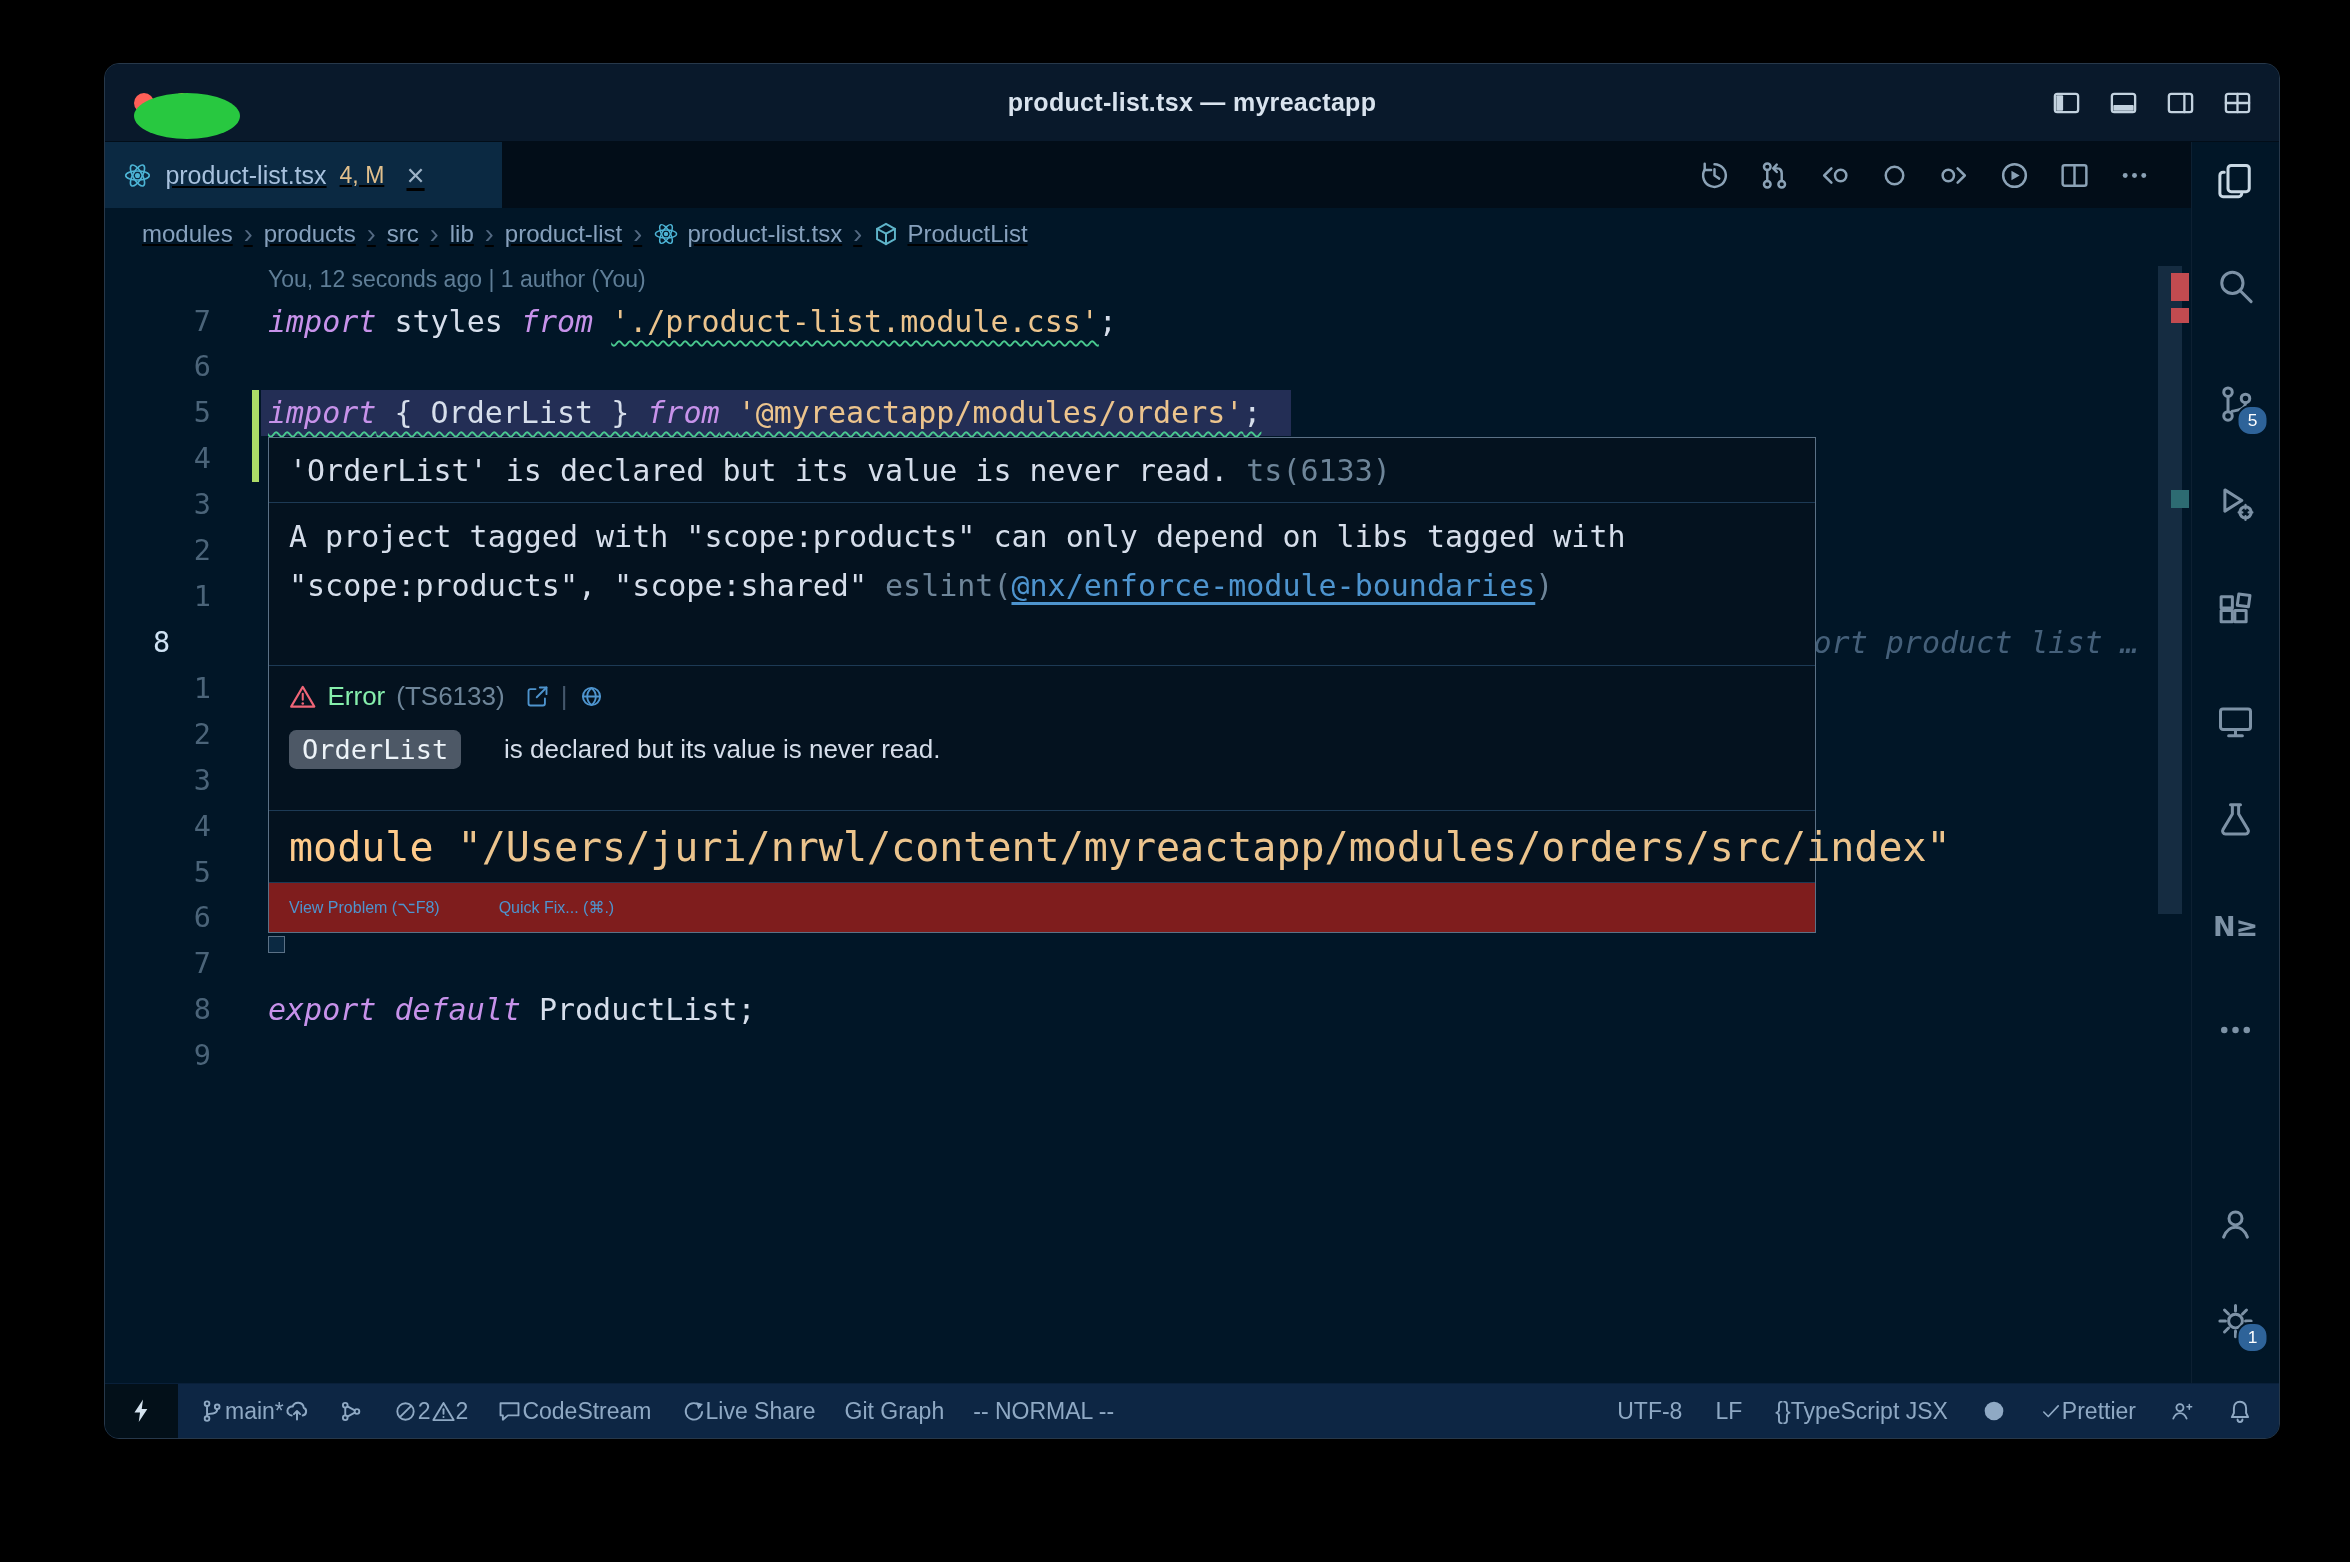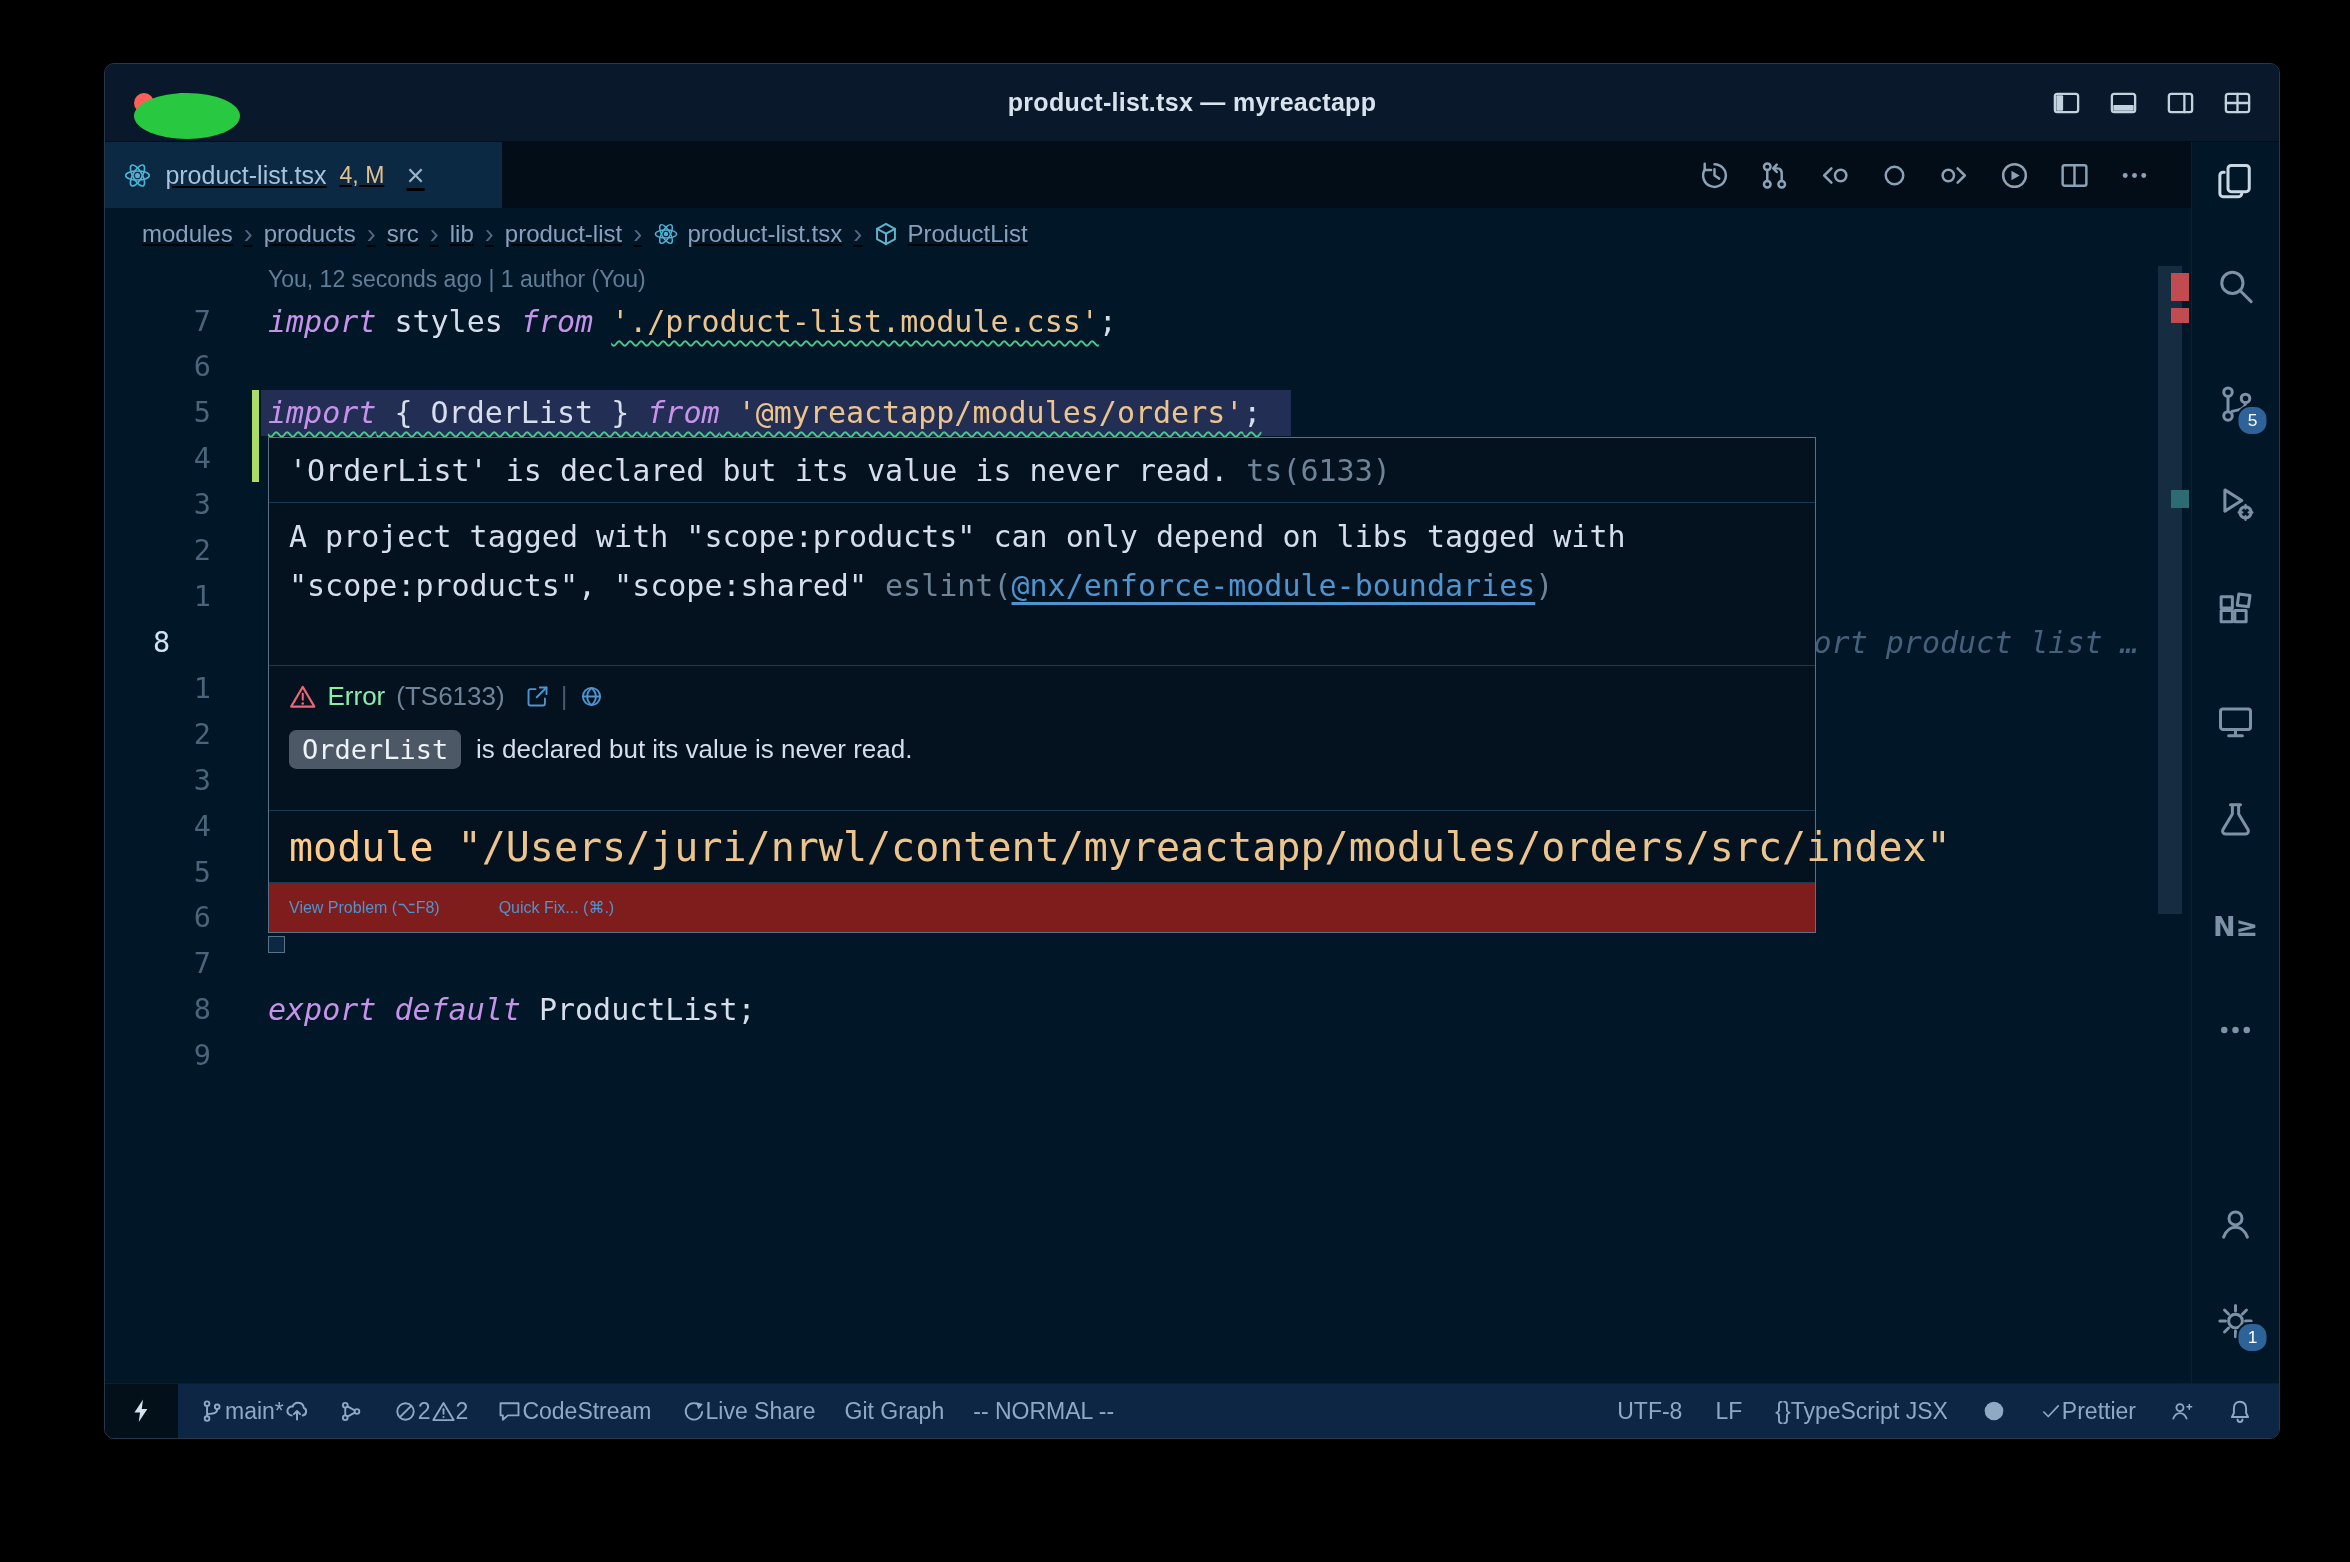--- a/index.html
+++ b/index.html
@@ -1,19 +1,19 @@
 <!DOCTYPE html>
 <html style="font-size:14.7px"><head>
 <meta charset="utf-8">
 <style>
   html,body { margin:0; padding:0; background:#000; }
   .screen { position:relative; width:2351px; height:1563px; background:#000; overflow:hidden;
             font-family:"Liberation Sans", sans-serif; }
   .window { position:absolute; left:104px; top:63px; width:2174px; height:1374px;
-            background:#011627; border-radius:10px; overflow:hidden;
+            background:#011627; border-radius:15px; overflow:hidden;
             border:0.9px solid #27384a; box-shadow:0 37px 110px rgba(0,0,0,.9);
             display:flex; flex-direction:column; }
 
   
   .titlebar { height:77px; flex:none; background:#09192b; border-bottom:0.9px solid #020d18;
               position:relative; display:flex; align-items:center; justify-content:center; }
   .tlights { position:absolute; left:29px; top:50%; transform:translateY(-50%); display:flex; gap:18.4px; }
   .tl { width:20px; height:20px; border-radius:50%; }
   .tl.r { background:#ff5f57; } .tl.y { background:#febc2e; } .tl.g { background:#28c840; }
   .title { font-size:25px; font-weight:600; color:#d9e3ee; letter-spacing:0.3px; }
@@ -71,21 +71,21 @@
   .hv-sec { border-top:1.8px solid #1d3a55; }
   .hv-sec:first-child { border-top:none; }
   .hv-ts { height:64px; display:flex; align-items:center; padding:0 20px; font-size:30px; white-space:pre; }
   .hv-eslint { height:153px; padding:9.2px 20px 0; font-size:30px; line-height:49px; }
   .hv-c { height:145px; padding:0 20px; box-sizing:border-box; }
   .hv-err { margin-top:14.7px; display:flex; align-items:center; gap:11px;
             font-family:"Liberation Sans", sans-serif; font-size:26px; }
   .hv-chip-row { margin-top:18.4px; display:flex; align-items:center; gap:14.7px; }
   .chip { display:inline-block; background:#4d5866; border-radius:7.3px; padding:3.7px 13px;
           font-size:27px; color:#edf3f8; font-family:"DejaVu Sans Mono", monospace; }
-  .chip-msg { font-family:"Liberation Sans", sans-serif; font-size:26px; color:#d6deeb; }
+  .chip-msg { font-family:"Liberation Sans", sans-serif; font-size:26px; color:#d6deeb;margin-left:28px; }
   .hv-module { height:71px; display:flex; align-items:center; padding:0 20px; font-size:40px; white-space:pre; }
   .hv-actions { height:49px; background:#7f1d1d; display:flex; align-items:center; gap:59px;
                 padding:0 20px; font-family:"Liberation Sans", sans-serif; font-size:16px; color:#4e94ce; }
   .grip { position:absolute; left:163px; top:676px; width:17.4px; height:17.4px; background:#0b2942;
           border:1.8px solid #5b7186; box-sizing:border-box; z-index:4; }
 
   
   .activitybar { width:87px; flex:none; position:relative; background:#011627; border-left:0.9px solid #0d2032; }
   .ab-item { position:absolute; left:50%; transform:translateX(-50%); width:51px; height:51px;
              display:flex; align-items:center; justify-content:center; color:#7d92a6; }

